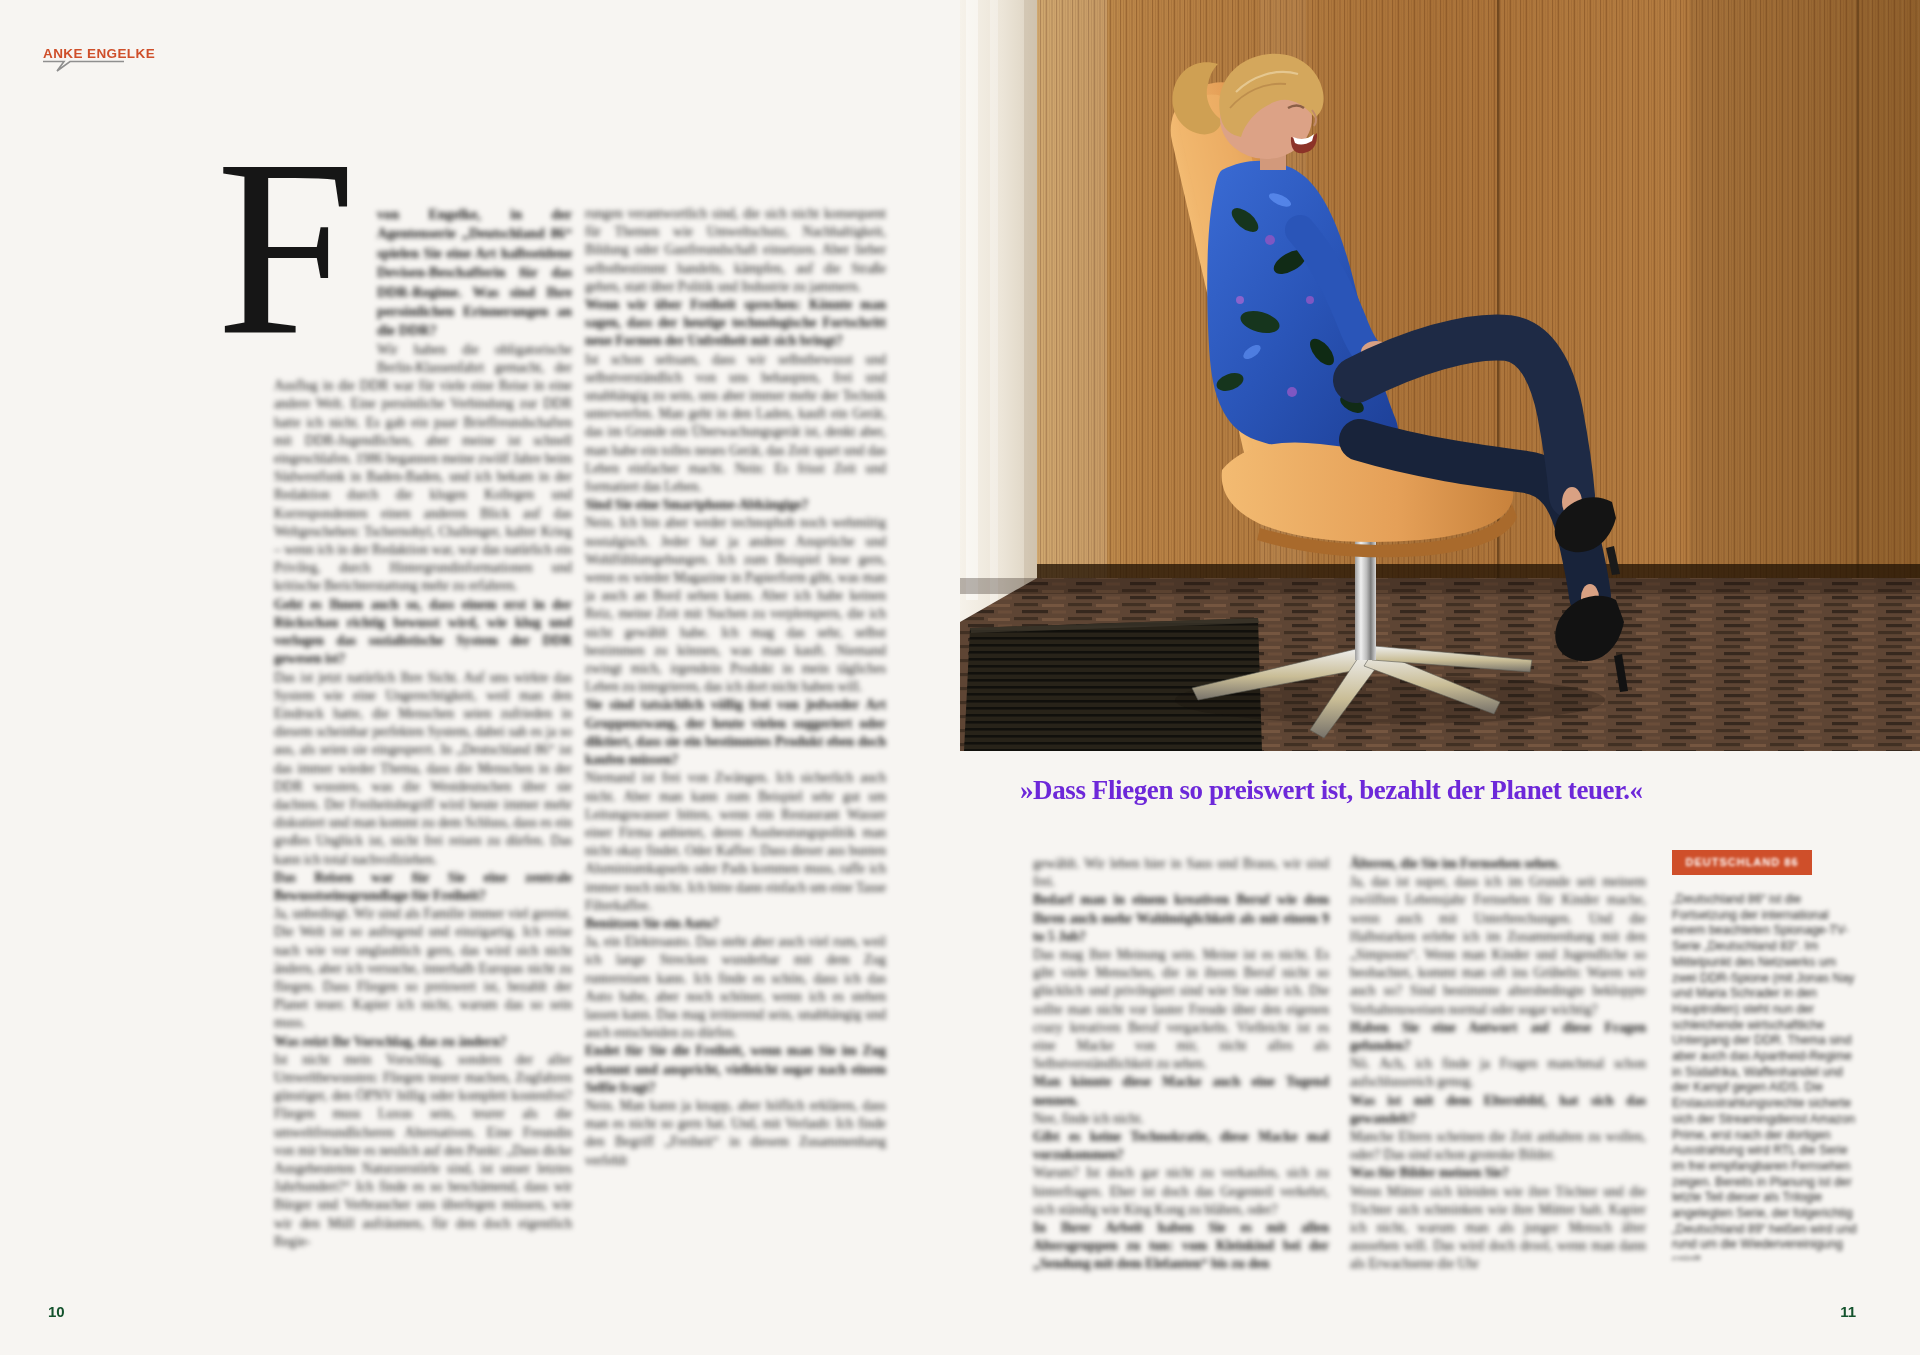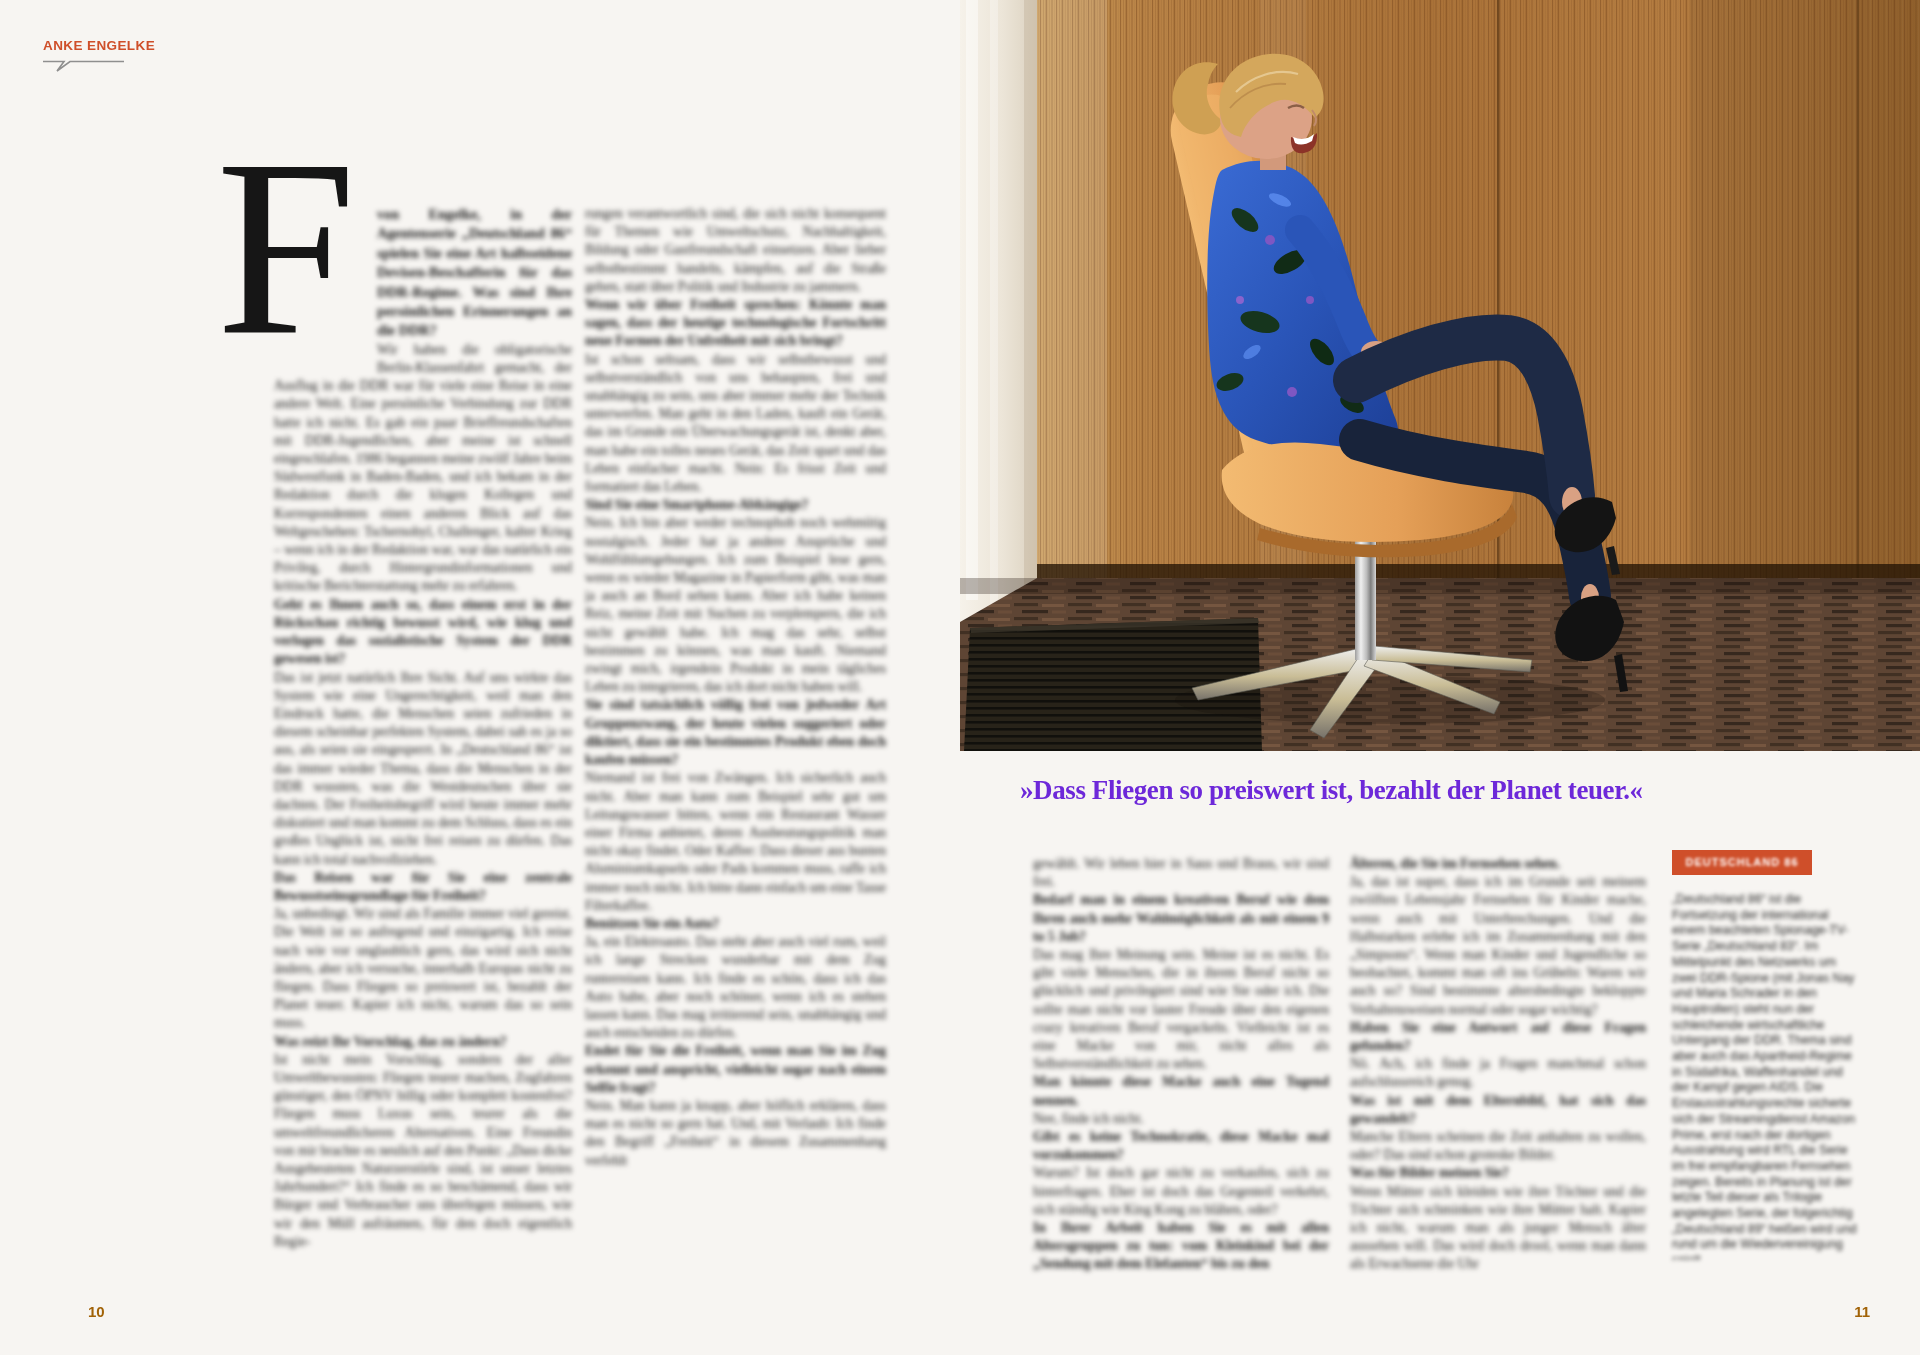--- a/index.html
+++ b/index.html
@@ -5,21 +5,21 @@
   :root{ --accent:#cf4f2a; --ink:#1b1b1b; --paper:#f7f5f2; }
   html,body{margin:0;padding:0;}
   body{
     width:1920px;height:1355px;background:var(--paper);
     font-family:"Liberation Serif","DejaVu Serif",serif;color:var(--ink);
     position:relative;overflow:hidden;
   }
   .spread{position:absolute;inset:0;}
 
   
-  .kicker{position:absolute;left:43px;top:38px;
+  .kicker{position:absolute;left:43px;top:46px;
     font-family:"Liberation Sans","DejaVu Sans",sans-serif;
     font-weight:700;font-size:13.5px;letter-spacing:.4px;color:var(--accent);}
   .kicker-line{position:absolute;left:43px;top:60px;}
 
   
   .dropcap{position:absolute;left:216px;top:121px;font-size:252px;line-height:252px;
     font-family:"Liberation Serif","DejaVu Serif",serif;color:#161616;font-weight:400;}
 
   
   .col{position:absolute;overflow:hidden;font-size:13.6px;line-height:18.2px;
@@ -49,23 +49,23 @@
     font-family:"Liberation Sans","DejaVu Sans",sans-serif;
     font-weight:700;font-size:11px;letter-spacing:1px;}
   .sidebar-badge span{filter:blur(1.8px);}
   .sidebar-body{margin-top:17px;height:368px;overflow:hidden;
     font-family:"Liberation Sans","DejaVu Sans",sans-serif;
     font-size:12.3px;line-height:15.7px;color:#262626;filter:blur(2px);}
 
   
   .pagenum{position:absolute;top:1303px;
     font-family:"Liberation Sans","DejaVu Sans",sans-serif;
-    font-weight:700;font-size:15px;color:#a16207;margin-left:40px;}
+    font-weight:700;font-size:15px;color:#14532d;}
   .pagenum.left{left:48px;}
-  .pagenum.right{right:50px;text-align:right;}
+  .pagenum.right{right:64px;text-align:right;}
 </style>
 </head>
 <body>
 
 <div class="spread">
 
   <div class="kicker">ANKE ENGELKE</div>
   <div class="kicker-line">
     <svg width="82" height="16" viewBox="0 0 82 16">
       <polyline points="0,1.5 21,1.5 14,11 27,1.5 81,1.5" fill="none" stroke="#8f8f8f" stroke-width="1.6"></polyline>

